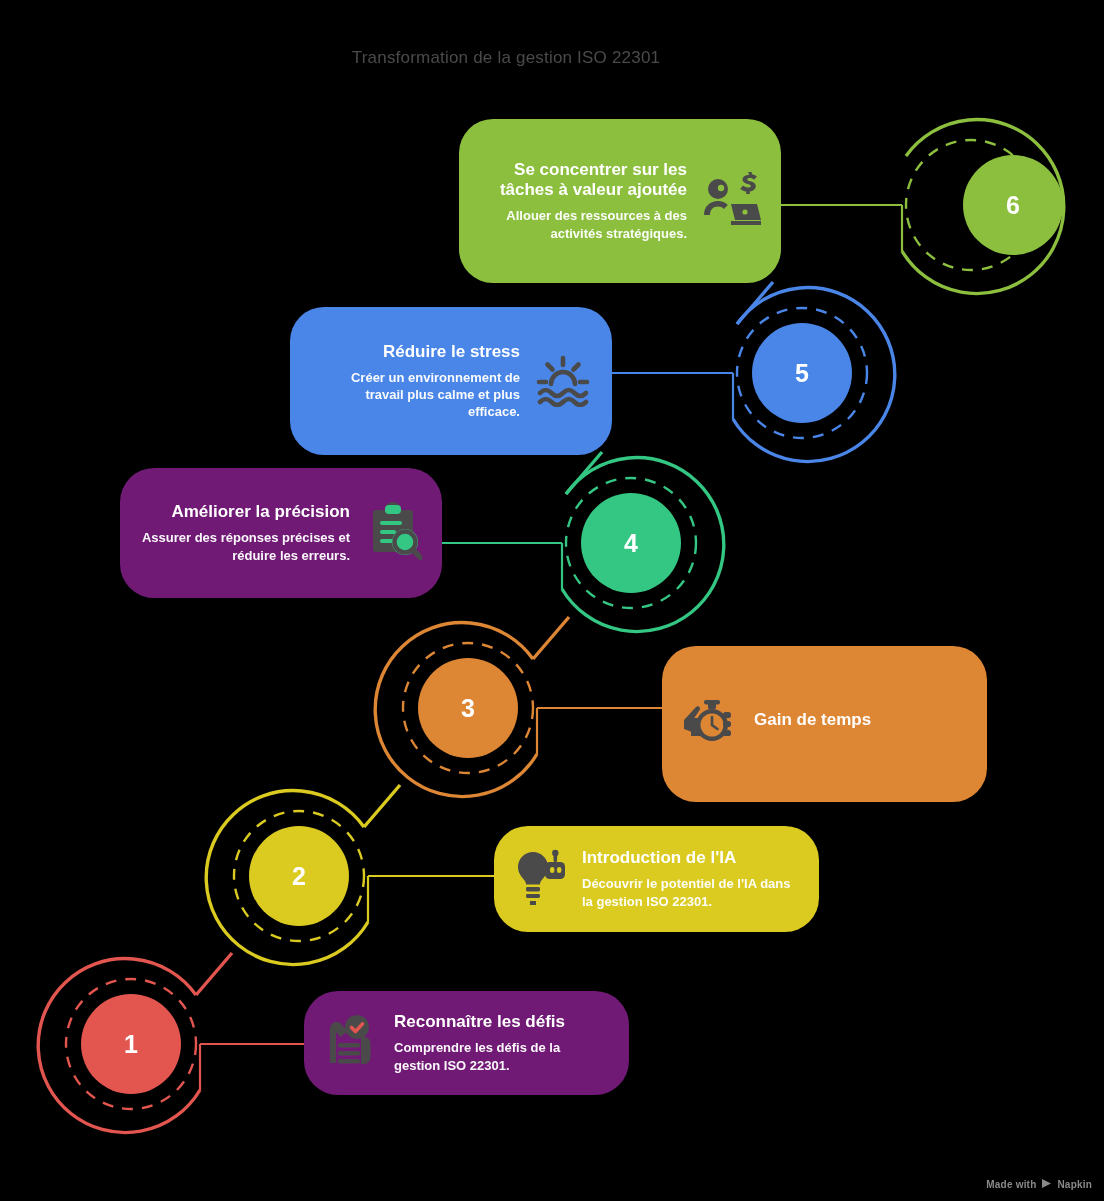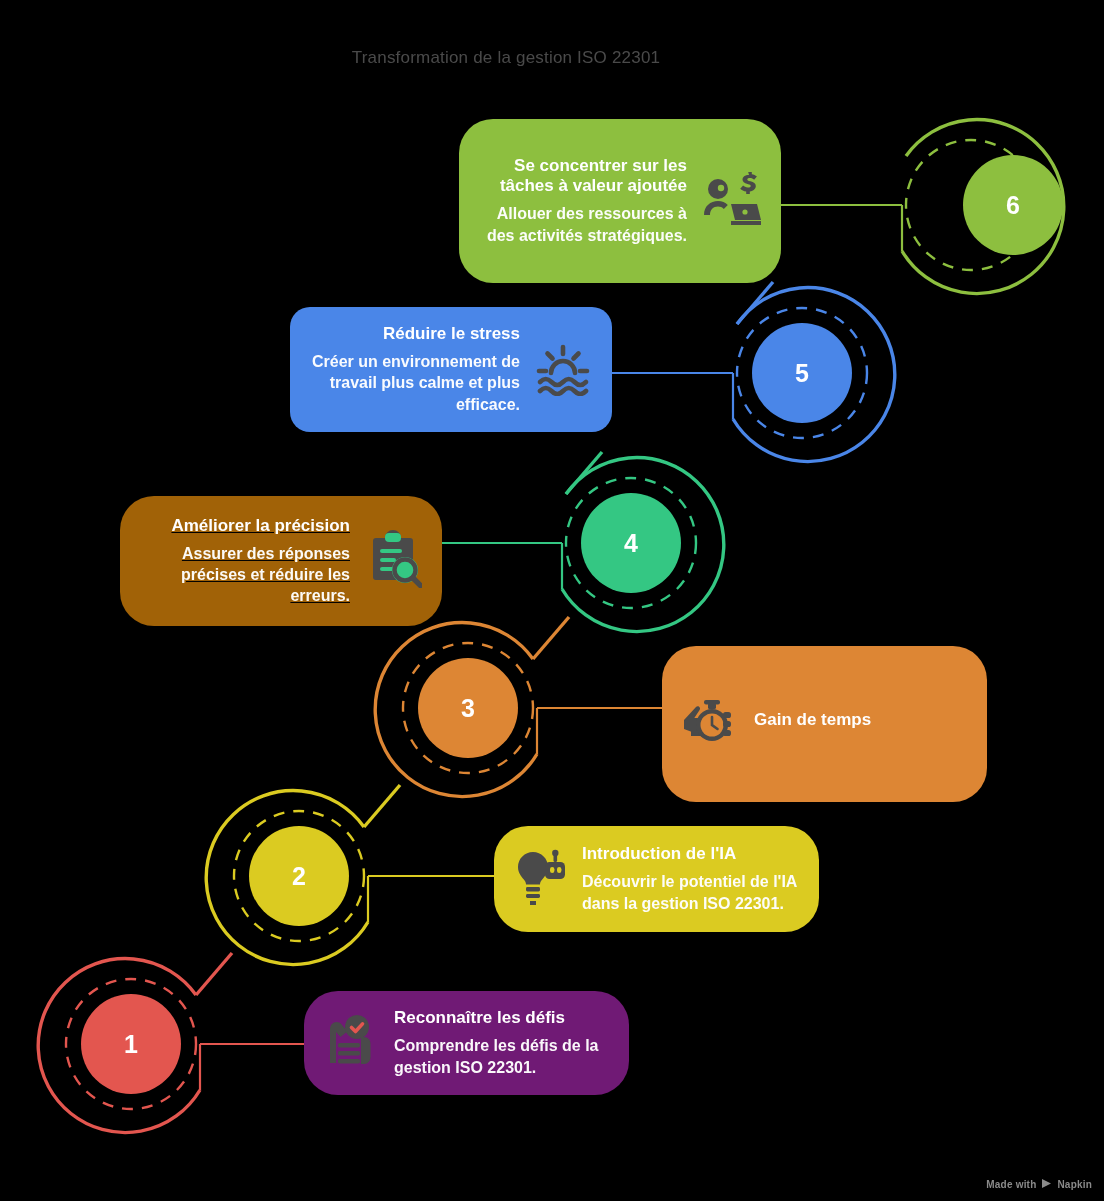--- a/index.html
+++ b/index.html
@@ -29,21 +29,21 @@
     padding: 24px 20px;
     z-index: 5;
   }
   .card .txt { flex: 1 1 auto; min-width: 0; }
   .card .ttl {
     color: #ffffff; font-weight: 700; line-height: 1.18;
     font-size: 17px; margin-bottom: 7px;
   }
   .card .sub {
     color: #ffffff; font-weight: 700; line-height: 1.32;
-    font-size: 16px; opacity: .97;
+    font-size: 13px; opacity: .97;
   }
   .card.right-align .txt { text-align: right; }
   .card.left-align  .txt { text-align: left; }
   .card .ico { flex: 0 0 auto; display: block; }
   .card.icon-right .ico { margin-left: 14px; }
   .card.icon-left  .ico { margin-right: 14px; }
 
   
   .node { position: absolute; z-index: 6; }
   .node .num {
@@ -121,40 +121,40 @@
         <circle cx="20" cy="17" r="3.2" fill="#8dbf3f"></circle>
         <path d="M3 44c0-9 6.5-14 14-14 4 0 7.4 1.5 9.8 4l-4 4c-1.6-1.6-3.6-2.4-5.8-2.4-4.8 0-8 3.4-8 8.4z"></path>
         <path d="M30 33h26l4 16H34z"></path>
         <circle cx="44" cy="41" r="2.6" fill="#8dbf3f"></circle>
         <path d="M30 50h30v4H30z"></path>
         <path d="M48 4c-4 0-6.5 2-6.5 4.6 0 2.4 1.8 3.6 5 4.4 2.5.6 3.2 1 3.2 1.9 0 1-1.1 1.6-2.9 1.6-2 0-3.6-.8-4.7-1.9l-2.9 3.2c1.5 1.5 3.6 2.5 6 2.8V23h3.6v-2.5c3.8-.5 6-2.6 6-5.4 0-2.7-2-4-5.3-4.8-2.6-.6-3.2-1-3.2-1.8 0-.8.9-1.4 2.5-1.4 1.8 0 3.2.7 4.3 1.7l2.8-3.2c-1.4-1.3-3.2-2.1-5.1-2.4V1h-3.6z"></path>
       </svg>
     </span>
   </div>
 
-  <div class="card right-align icon-right" style="left:290px; top:307px; width:322px; height:125px; background:#4a86e8;border-radius:20px;">
+  <div class="card right-align icon-right" style="left:290px; top:307px; width:322px; height:148px; background:#4a86e8;">
     <div class="txt">
       <div class="ttl">Réduire le stress</div>
       <div class="sub">Créer un environnement de travail plus calme et plus efficace.</div>
     </div>
     <span class="ico">
       <svg width="58" height="56" viewBox="0 0 58 56" fill="none" stroke="#4a4a4a" stroke-width="4.6" stroke-linecap="round">
         <path d="M29 7v7"></path>
         <path d="M13.5 13.5l5 5"></path>
         <path d="M44.5 13.5l-5 5"></path>
         <path d="M5 31h7"></path>
         <path d="M53 31h-7"></path>
         <path d="M17 33a12 12 0 0 1 24 0"></path>
         <path d="M6 42c4-4 7.5-4 11.5 0s7.5 4 11.5 0 7.5-4 11.5 0 7.5 4 11.5 0"></path>
         <path d="M6 51c4-4 7.5-4 11.5 0s7.5 4 11.5 0 7.5-4 11.5 0 7.5 4 11.5 0"></path>
       </svg>
     </span>
   </div>
 
-  <div class="card right-align icon-right" style="left:120px; top:496px; width:322px; height:130px; background:#a16207;text-decoration:underline;">
+  <div class="card right-align icon-right" style="left:120px; top:468px; width:322px; height:130px; background:#701a75;">
     <div class="txt">
       <div class="ttl">Améliorer la précision</div>
       <div class="sub">Assurer des réponses précises et réduire les erreurs.</div>
     </div>
     <span class="ico">
       <svg width="58" height="58" viewBox="0 0 58 58" fill="#4a4a4a">
         <path d="M12 8h9a8 8 0 0 1 16 0h9a3 3 0 0 1 3 3v36a3 3 0 0 1-3 3H12a3 3 0 0 1-3-3V11a3 3 0 0 1 3-3z"></path>
         <rect x="21" y="3" width="16" height="9" rx="4" fill="#34c783"></rect>
         <rect x="16" y="19" width="22" height="4" rx="2" fill="#34c783"></rect>
         <rect x="16" y="28" width="16" height="4" rx="2" fill="#34c783"></rect>

